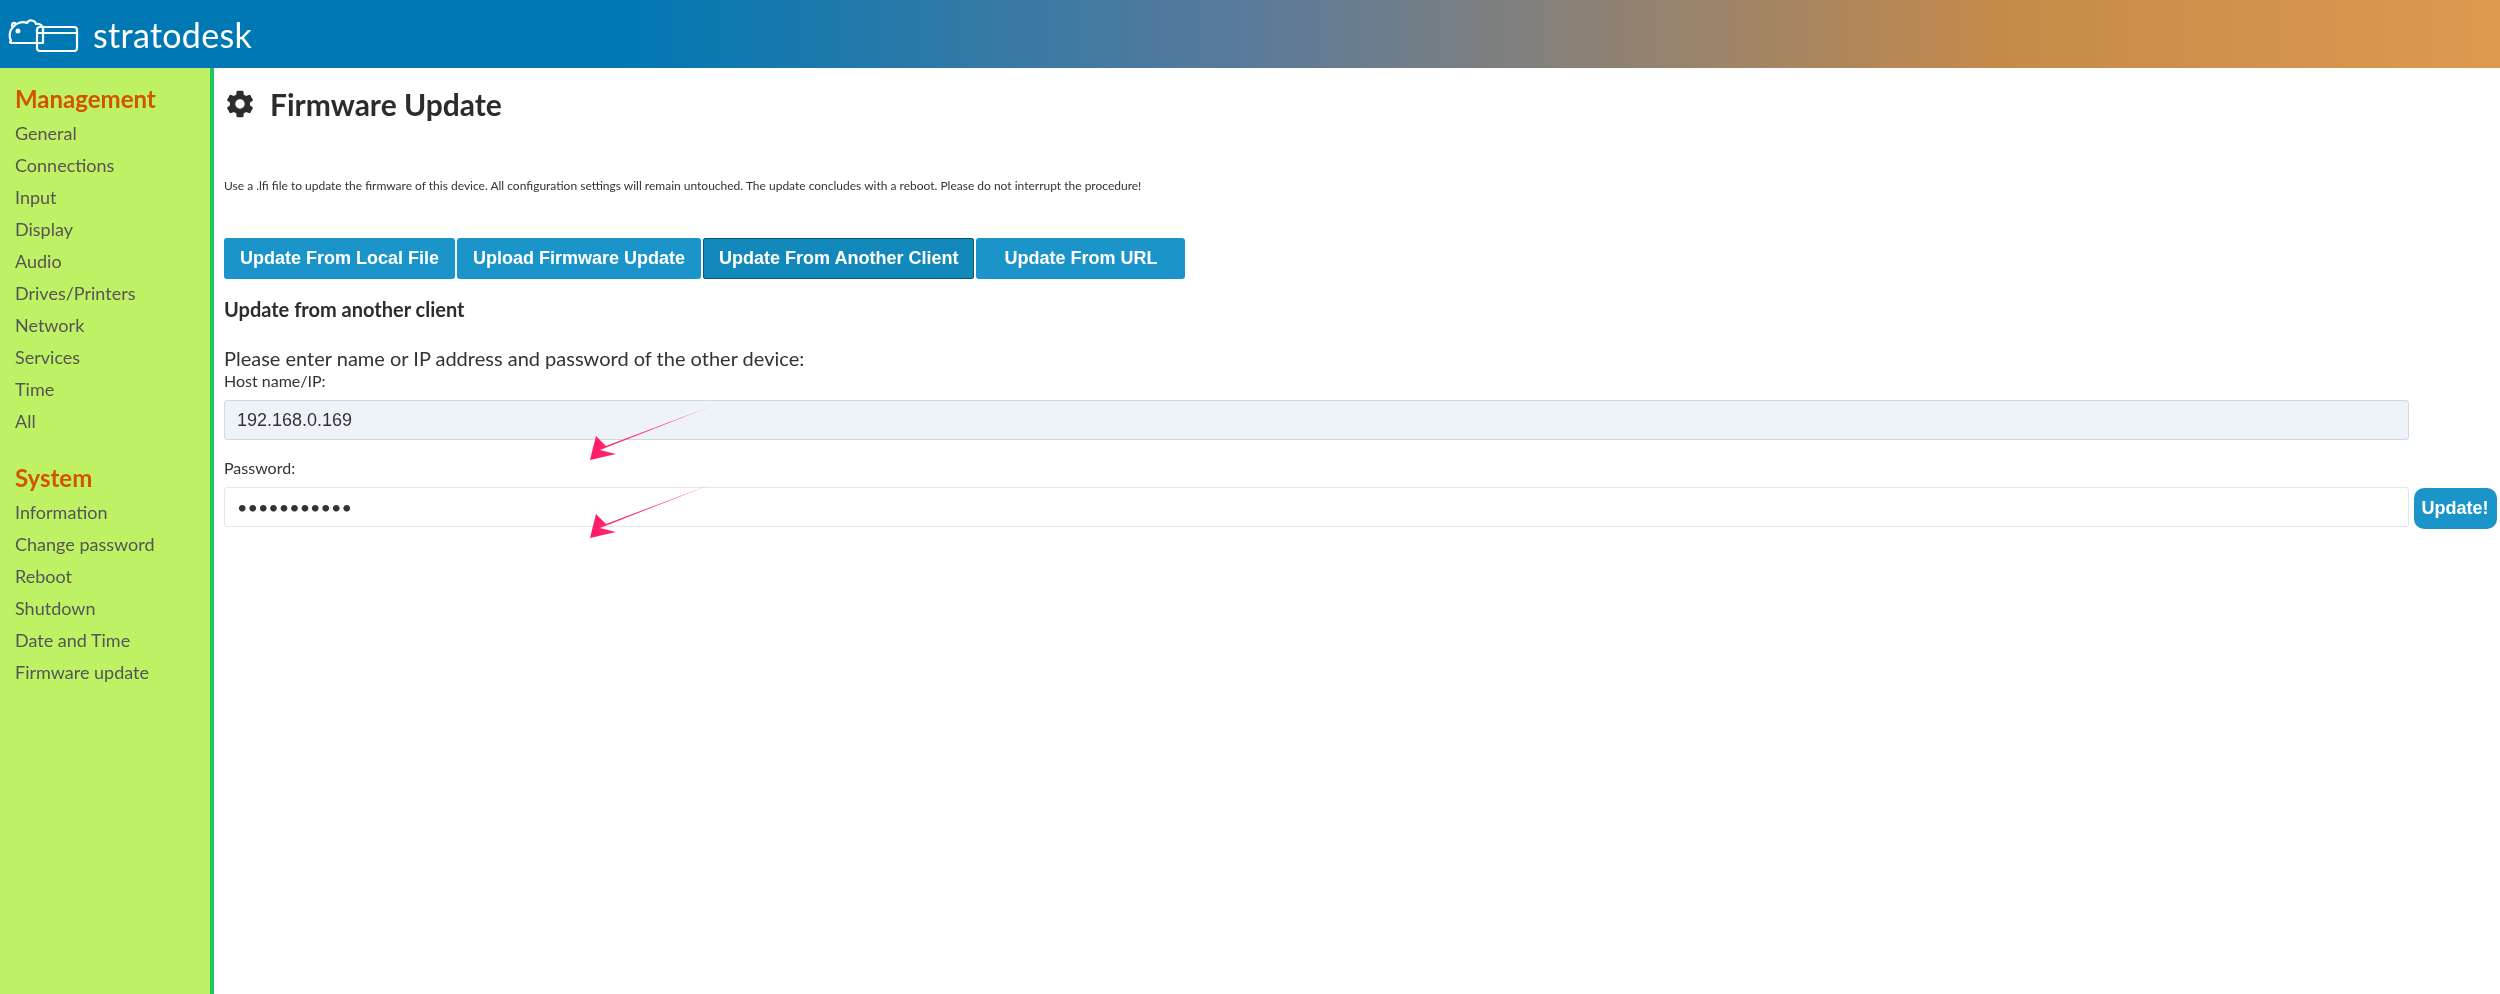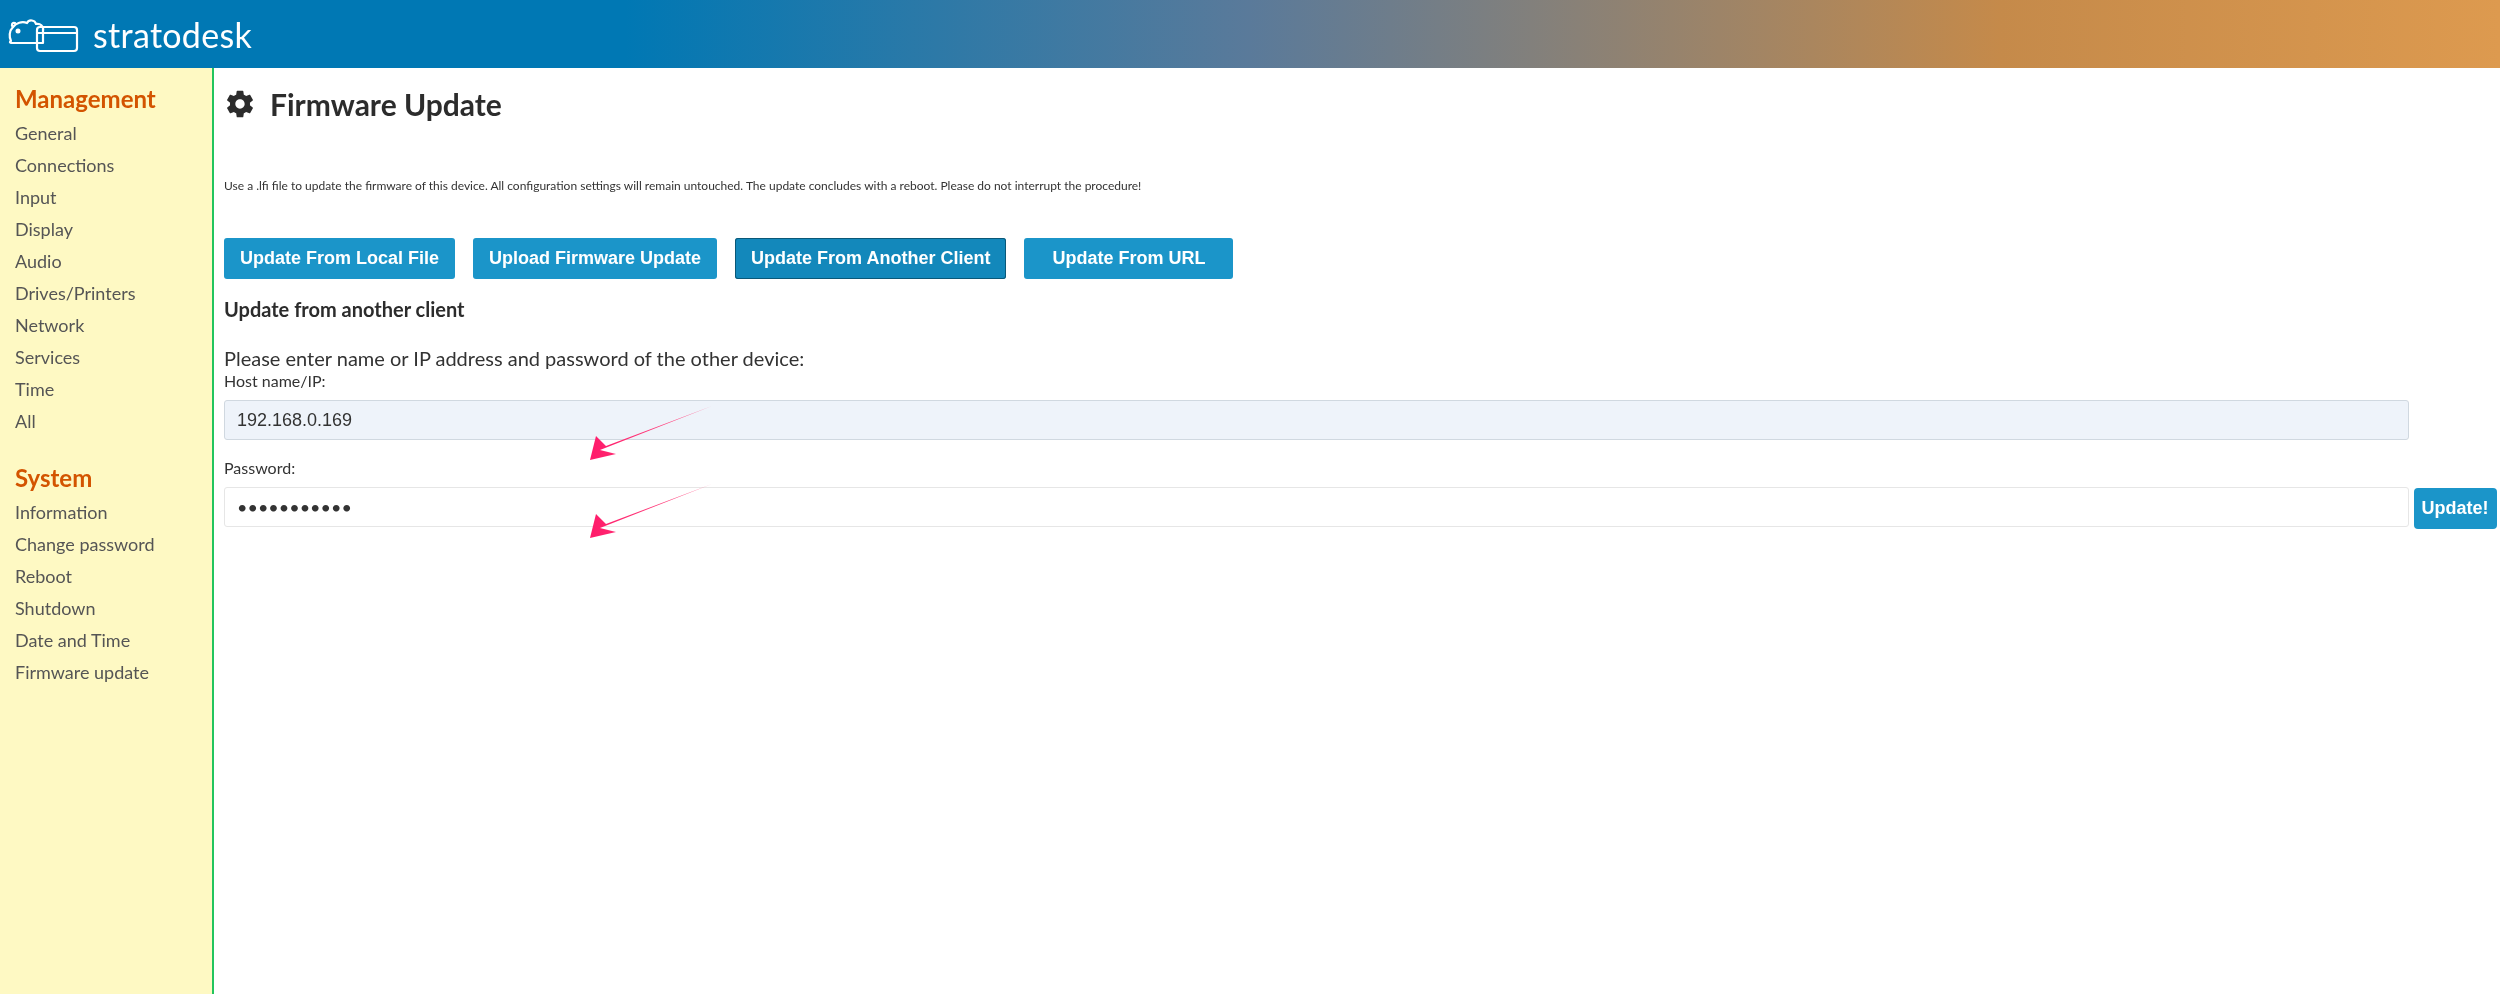--- a/index.html
+++ b/index.html
@@ -36,22 +36,22 @@
     color: #fff;
     font-size: 34px;
     font-weight: 400;
     letter-spacing: 0.3px;
   }
   .body-wrap {
     display: flex;
   }
   .sidebar {
     width: 214px;
-    background: #fef9c3;
-    border-right: 2px solid #22c55e;
+    background: #bef264;
+    border-right: 4px solid #22c55e;
     padding: 12px 0;
     min-height: 926px;
   }
   .sidebar-section-title {
     color: #d35400;
     font-size: 24px;
     font-weight: 700;
     padding: 4px 15px;
     margin-top: 0;
   }
@@ -87,21 +87,21 @@
     color: #2c2c2c;
   }
   .description {
     font-size: 12px;
     color: #333;
     line-height: 1.35;
     margin-bottom: 44px;
   }
   .tab-row {
     display: flex;
-    gap: 18px;
+    gap: 2px;
     margin-bottom: 18px;
   }
   .tab-btn {
     background: #1b95c9;
     color: #fff;
     border: none;
     padding: 10px 16px;
     font-size: 18px;
     font-weight: 700;
     cursor: pointer;
@@ -149,21 +149,21 @@
     font-family: inherit;
   }
   .update-btn {
     background: #1b95c9;
     color: #fff;
     border: none;
     padding: 10px 8px;
     font-size: 18px;
     font-weight: 700;
     cursor: pointer;
-    border-radius: 4px;
+    border-radius: 10px;
     text-align: center;
   }
   .arrow {
     position: absolute;
     pointer-events: none;
   }
   .arrow svg {
     display: block;
   }
 </style>

